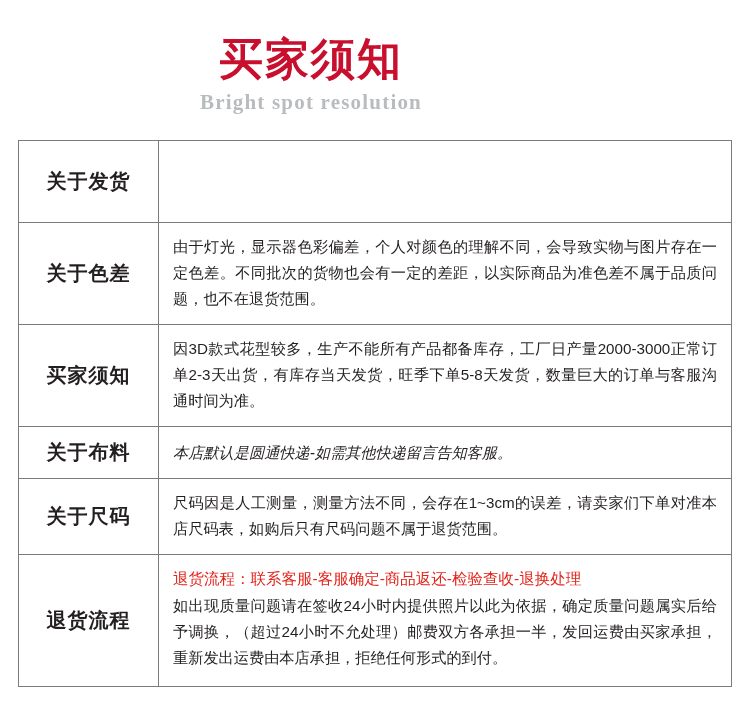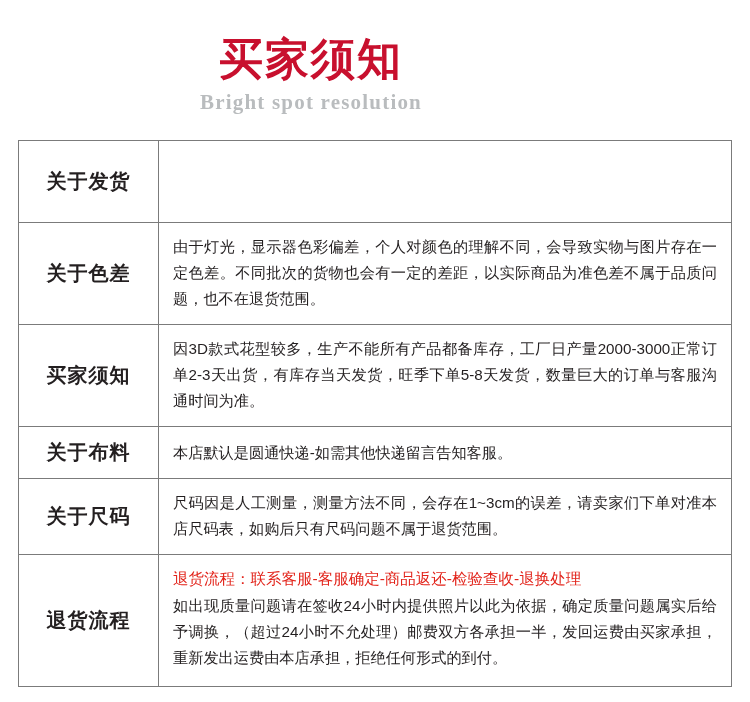--- a/index.html
+++ b/index.html
@@ -78,21 +78,21 @@
     line-height: 1.72;
     color: #231f20;
     text-align: justify;
   }
   .r1 { height: 82px; }
   .r2 { height: 102px; }
   .r3 { height: 102px; }
   .r4 { height: 52px; }
   .r5 { height: 76px; }
   .r6 { height: 132px; }
-  .r4 .cell-body { padding-top: 13px; }
+  .r4 .cell-body { padding-top: 13px; font-style: italic; }
   .flow-line {
     color: #e2231a;
     font-weight: normal;
     font-size: 15.5px;
     line-height: 1.65;
     margin-bottom: 1px;
   }
   .body-text {
     display: block;
   }

